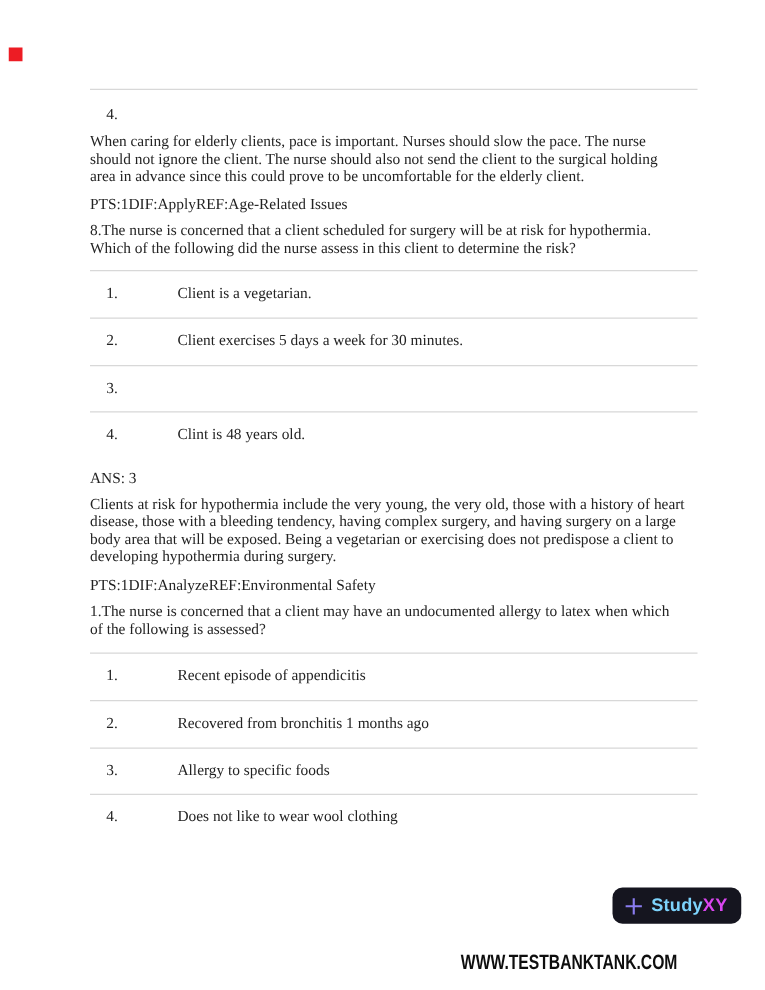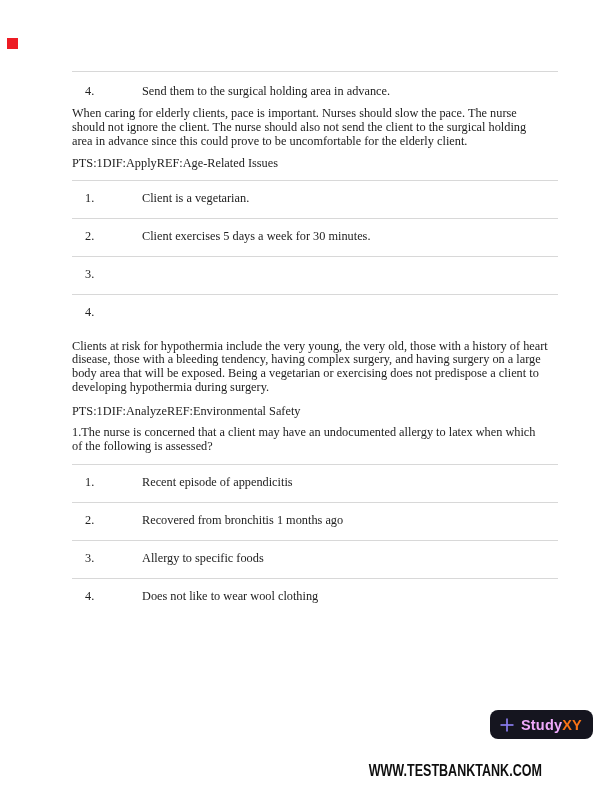--- a/index.html
+++ b/index.html
@@ -59,22 +59,22 @@
     align-items: center;
     gap: 6px;
     padding: 0 11px 0 9px;
     box-sizing: border-box;
     font-family: "Liberation Sans", sans-serif;
     font-weight: 700;
     font-size: 14.5px;
     cursor: pointer;
   }
   .plus-icon { display: block; }
-  .brand-study { color: #f0abfc; letter-spacing: 0.2px; }
-  .brand-xy { color: #f97316; letter-spacing: 0.2px; }
+  .brand-study { color: #7dd3fc; letter-spacing: 0.2px; }
+  .brand-xy { color: #d946ef; letter-spacing: 0.2px; }
   .footer-url {
     position: absolute;
     top: 761px;
     right: 70px;
     font-family: "Liberation Sans", sans-serif;
     font-weight: 700;
     font-size: 16.5px;
     color: #0e0e0e;
     transform: scaleX(0.76);
     transform-origin: right center;
@@ -87,44 +87,46 @@
 
 <div class="page">
 
   <div class="red-mark"></div>
 
   <div class="content">
     <div class="spacer"></div>
 
     <div class="opt-row carry">
       <span class="opt-num">4.</span>
-      <span class="opt-text">Send them to the surgical holding area in advance.</span>
     </div>
 
     <p class="para mt-9">When caring for elderly clients, pace is important. Nurses should slow the pace. The nurse should not ignore the client. The nurse should also not send the client to the surgical holding area in advance since this could prove to be uncomfortable for the elderly client.</p>
     <p class="single mt-8">PTS:1DIF:ApplyREF:Age-Related Issues</p>
 
+    <p class="question mt-8">8.The nurse is concerned that a client scheduled for surgery will be at risk for hypothermia. Which of the following did the nurse assess in this client to determine the risk?</p>
 
     <div class="mt-10">
       <div class="opt-row">
         <span class="opt-num">1.</span>
         <span class="opt-text">Client is a vegetarian.</span>
       </div>
       <div class="opt-row">
         <span class="opt-num">2.</span>
         <span class="opt-text">Client exercises 5 days a week for 30 minutes.</span>
       </div>
       <div class="opt-row">
         <span class="opt-num">3.</span>
       </div>
       <div class="opt-row">
         <span class="opt-num">4.</span>
+        <span class="opt-text">Clint is 48 years old.</span>
       </div>
     </div>
 
+    <p class="single mt-8">ANS: 3</p>
     <p class="para mt-8">Clients at risk for hypothermia include the very young, the very old, those with a history of heart disease, those with a bleeding tendency, having complex surgery, and having surgery on a large body area that will be exposed. Being a vegetarian or exercising does not predispose a client to developing hypothermia during surgery.</p>
     <p class="single mt-9">PTS:1DIF:AnalyzeREF:Environmental Safety</p>
 
     <p class="question mt-8">1.The nurse is concerned that a client may have an undocumented allergy to latex when which of the following is assessed?</p>
 
     <div class="mt-11">
       <div class="opt-row">
         <span class="opt-num">1.</span>
         <span class="opt-text">Recent episode of appendicitis</span>
       </div>

